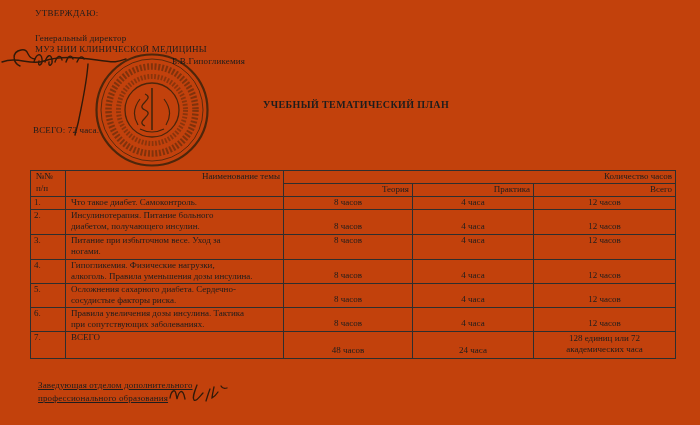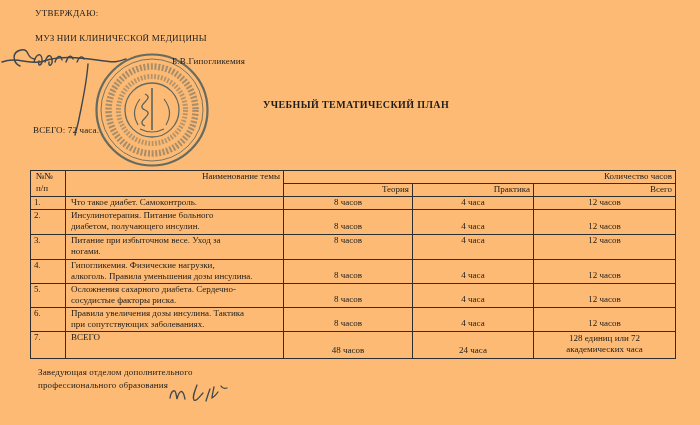--- a/index.html
+++ b/index.html
@@ -1,18 +1,18 @@
 <!DOCTYPE html>
 <html><head>
 <meta charset="utf-8">
 <style>
   html,body { margin:0; padding:0; background:#e8e8e8; }
   .page {
     position:relative; width:700px; height:425px; margin:0 auto;
-    background:#fdba74; overflow:hidden;
+    background:#c2410c; overflow:hidden;
     font-family:"Liberation Serif","DejaVu Serif",serif;
     color:#1d1d1d;
   }
   .abs { position:absolute; }
 
   
   .approve { left:35px; top:8px; font-size:9px; letter-spacing:.3px; }
   .director-block { left:35px; top:33px; font-size:9px; line-height:11px; letter-spacing:.2px; }
   .director-name { left:172px; top:56px; font-size:9px; letter-spacing:.2px; }
 
@@ -33,33 +33,34 @@
              padding:0 3px; vertical-align:top; overflow:hidden; }
   .plan .num   { padding-left:3px; }
   .plan .topic { padding-left:5px; white-space:pre-line; }
   .plan .hours { text-align:center; white-space:pre-line; }
   .plan .ch    { text-align:right; }
   .plan tr.vm .hours { vertical-align:middle; }
   .plan tr.vb .hours { vertical-align:bottom; padding-bottom:1px; }
   .plan tr.vt .hours { vertical-align:top; }
 
   
-  .footer { left:38px; top:366px; font-size:9px; line-height:13px; letter-spacing:.15px; }
+  .footer { left:38px; top:379px; font-size:9px; line-height:13px; letter-spacing:.15px;text-decoration:underline; }
   .footer .signer { font-weight:bold; }
 
   svg .stroke { fill:none; stroke-linecap:round; }
 </style>
 </head>
 <body>
 
 <div class="page">
 
   <div class="abs approve">УТВЕРЖДАЮ:</div>
 
   <div class="abs director-block">
+    <div>Генеральный директор</div>
     <div>МУЗ НИИ КЛИНИЧЕСКОЙ МЕДИЦИНЫ</div>
   </div>
 
   <div class="abs director-name">Б.В.Гипогликемия</div>
 
   <svg class="abs ink sig-top" width="135" height="95" viewBox="0 0 135 95">
     <g class="stroke" stroke="#2c4f9e" stroke-width="1.4" fill="none" opacity="0.9">
       <path d="M2 18 C 18 12, 30 22, 44 17 S 78 13, 97 16 S 118 18, 126 15"></path>
       <path d="M20 22 c-7 -3 -9 -14 1 -16 c9 -2 5 9 14 9"></path>
       <path d="M34 18 c2 -8 7 -10 8 -3 c1 6 -5 9 -3 2 m6 1 c2 -7 6 -9 7 -2 c1 5 -4 8 -3 2 m6 0 c2 -6 6 -8 7 -2 m4 2 c2 -6 5 -8 7 -3 m4 3 c2 -5 5 -7 7 -3"></path>

